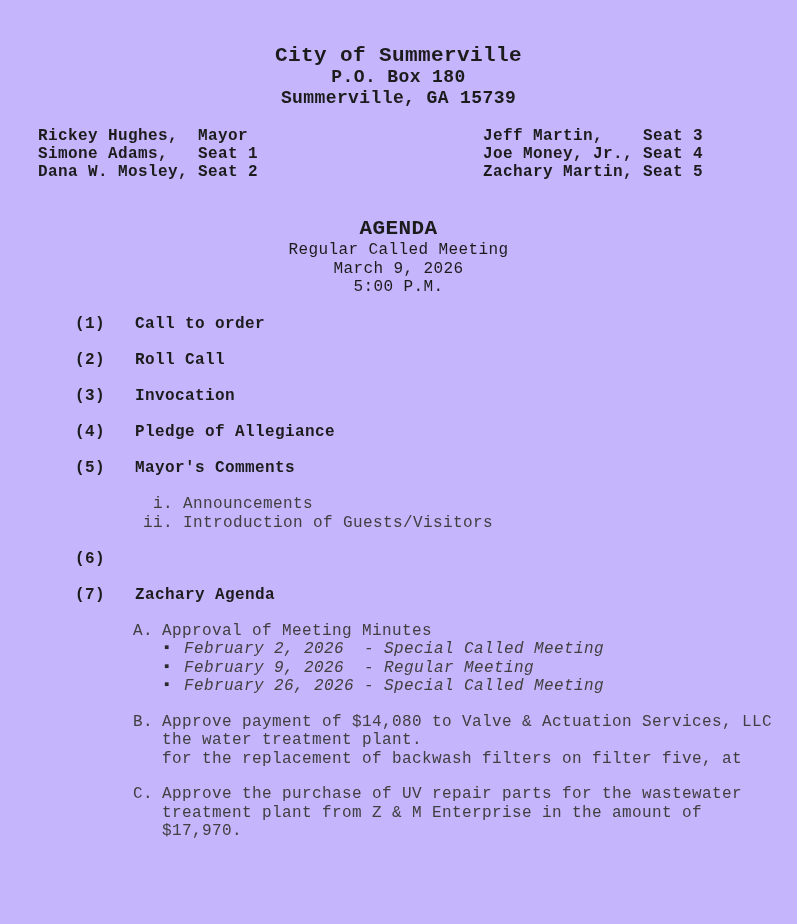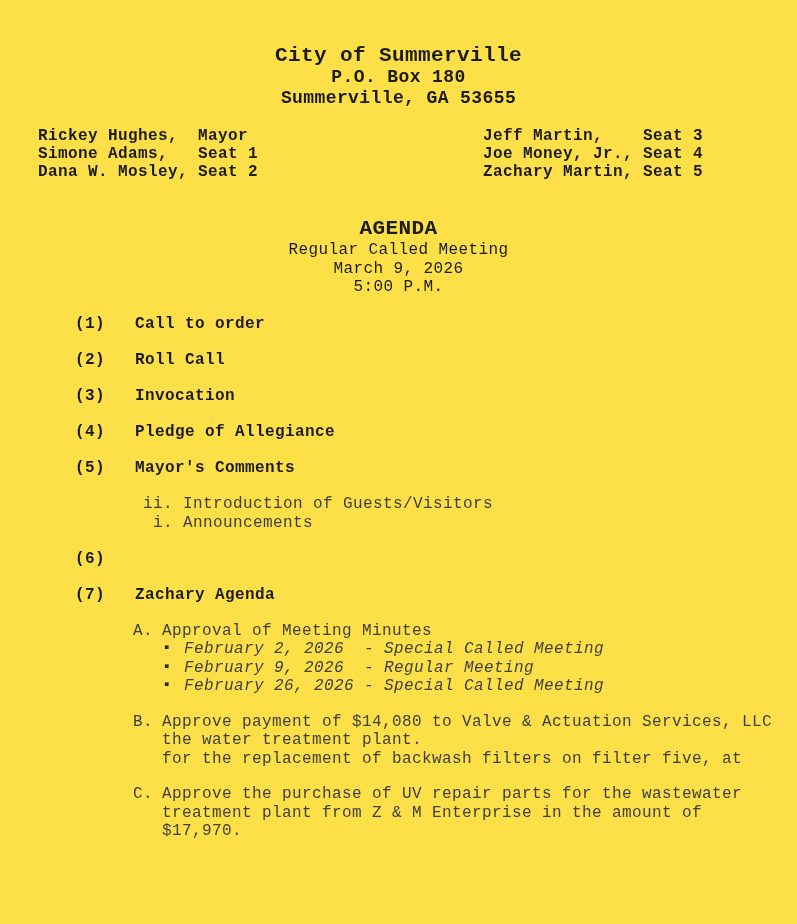--- a/index.html
+++ b/index.html
@@ -1,20 +1,20 @@
 <!DOCTYPE html>
 <html><head>
 <meta charset="utf-8">
 <style>
   * { margin:0; padding:0; box-sizing:border-box; }
   html,body { background:#ffffff; }
   .page {
     position:relative;
     width:797px; height:924px;
-    background:#fde047;
+    background:#c4b5fd;
     font-family:"Liberation Mono","DejaVu Sans Mono",monospace;
     color:#1c1c1c;
     letter-spacing:0.4px;
     overflow:hidden;
   }
   .doc-header { text-align:center; padding-top:44px; }
   .doc-title { font-size:21px; font-weight:700; line-height:23px; }
   .doc-addr  { font-size:18px; font-weight:700; line-height:21px;text-align:center; }
 
   .officials {
@@ -53,21 +53,21 @@
   .minute-text { white-space:pre;font-style:italic; }
 </style>
 </head>
 <body>
 
 <div class="page">
 
   <header class="doc-header">
     <div class="doc-title">City of Summerville</div>
     <div class="doc-addr">P.O. Box 180</div>
-    <div class="doc-addr">Summerville, GA 53655</div>
+    <div class="doc-addr">Summerville, GA 15739</div>
   </header>
 
   <section class="officials">
     <div class="col">
       <div class="official">Rickey Hughes,  Mayor</div>
       <div class="official">Simone Adams,   Seat 1</div>
       <div class="official">Dana W. Mosley, Seat 2</div>
     </div>
     <div class="col">
       <div class="official">Jeff Martin,    Seat 3</div>
@@ -104,22 +104,22 @@
       <span class="num">(4)</span>
       <span class="label">Pledge of Allegiance</span>
     </div>
 
     <div class="item">
       <span class="num">(5)</span>
       <span class="label">Mayor's Comments</span>
     </div>
 
     <div class="sublist">
+      <div class="subitem"> i. Announcements</div>
       <div class="subitem">ii. Introduction of Guests/Visitors</div>
-      <div class="subitem"> i. Announcements</div>
     </div>
 
     <div class="item">
       <span class="num">(6)</span>
     </div>
 
     <div class="item">
       <span class="num">(7)</span>
       <span class="label">Zachary Agenda</span>
     </div>

